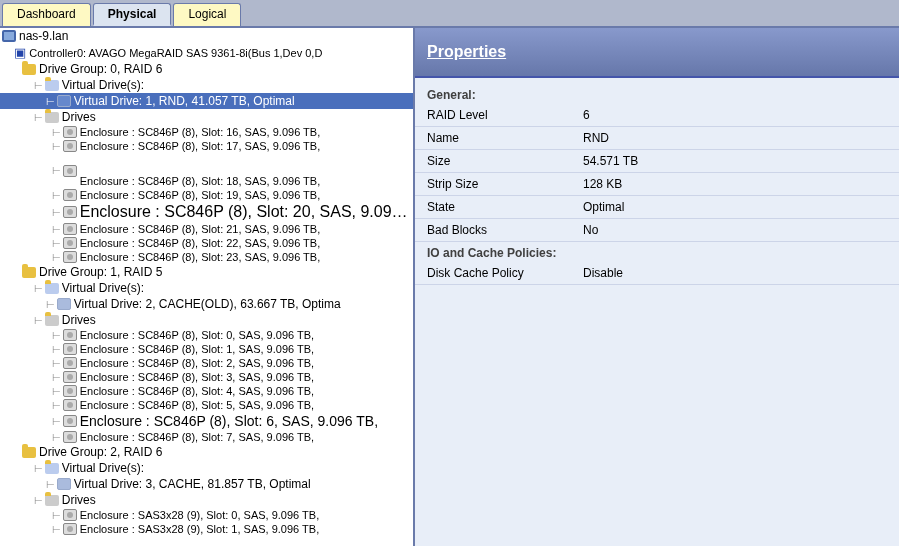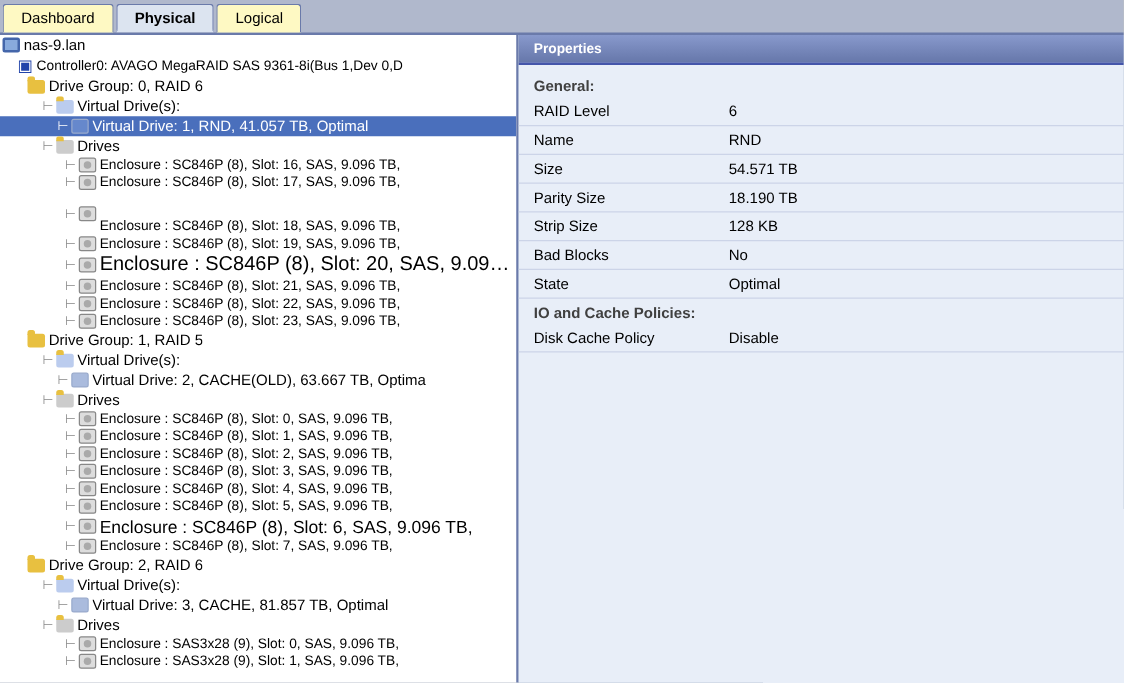--- a/index.html
+++ b/index.html
@@ -58,24 +58,25 @@
     .props-panel {
       flex: 1;
       background: #c8d4e8;
       display: flex;
       flex-direction: column;
     }
 
     .props-header {
       background: linear-gradient(to bottom, #8899cc, #6677aa);
       color: white;
-      padding: 5px 12px;
+      padding: 15px 12px;
       font-weight: bold;
-      font-size: 11px;
+      font-size: 16px;
       border-bottom: 2px solid #4455aa;
+      text-decoration: underline;
     }
 
     .props-content {
       background: #e8eef8;
       flex: 1;
       padding: 6px 0;
     }
 
     .props-section-label {
       padding: 4px 12px 2px 12px;
@@ -412,35 +413,31 @@
       </div>
       <div class="props-row">
         <div class="props-key">Name</div>
         <div class="props-val">RND</div>
       </div>
       <div class="props-row">
         <div class="props-key">Size</div>
         <div class="props-val">54.571 TB</div>
       </div>
       <div class="props-row">
-        <div class="props-key">Parity Size</div>
-        <div class="props-val">18.190 TB</div>
-      </div>
-      <div class="props-row">
         <div class="props-key">Strip Size</div>
         <div class="props-val">128 KB</div>
       </div>
       <div class="props-row">
+        <div class="props-key">State</div>
+        <div class="props-val">Optimal</div>
+      </div>
+      <div class="props-row">
         <div class="props-key">Bad Blocks</div>
         <div class="props-val">No</div>
       </div>
-      <div class="props-row">
-        <div class="props-key">State</div>
-        <div class="props-val">Optimal</div>
-      </div>
 
       <div class="props-section-label">IO and Cache Policies:</div>
 
       <div class="props-row">
         <div class="props-key">Disk Cache Policy</div>
         <div class="props-val">Disable</div>
       </div>
 
     </div>
   </div>

